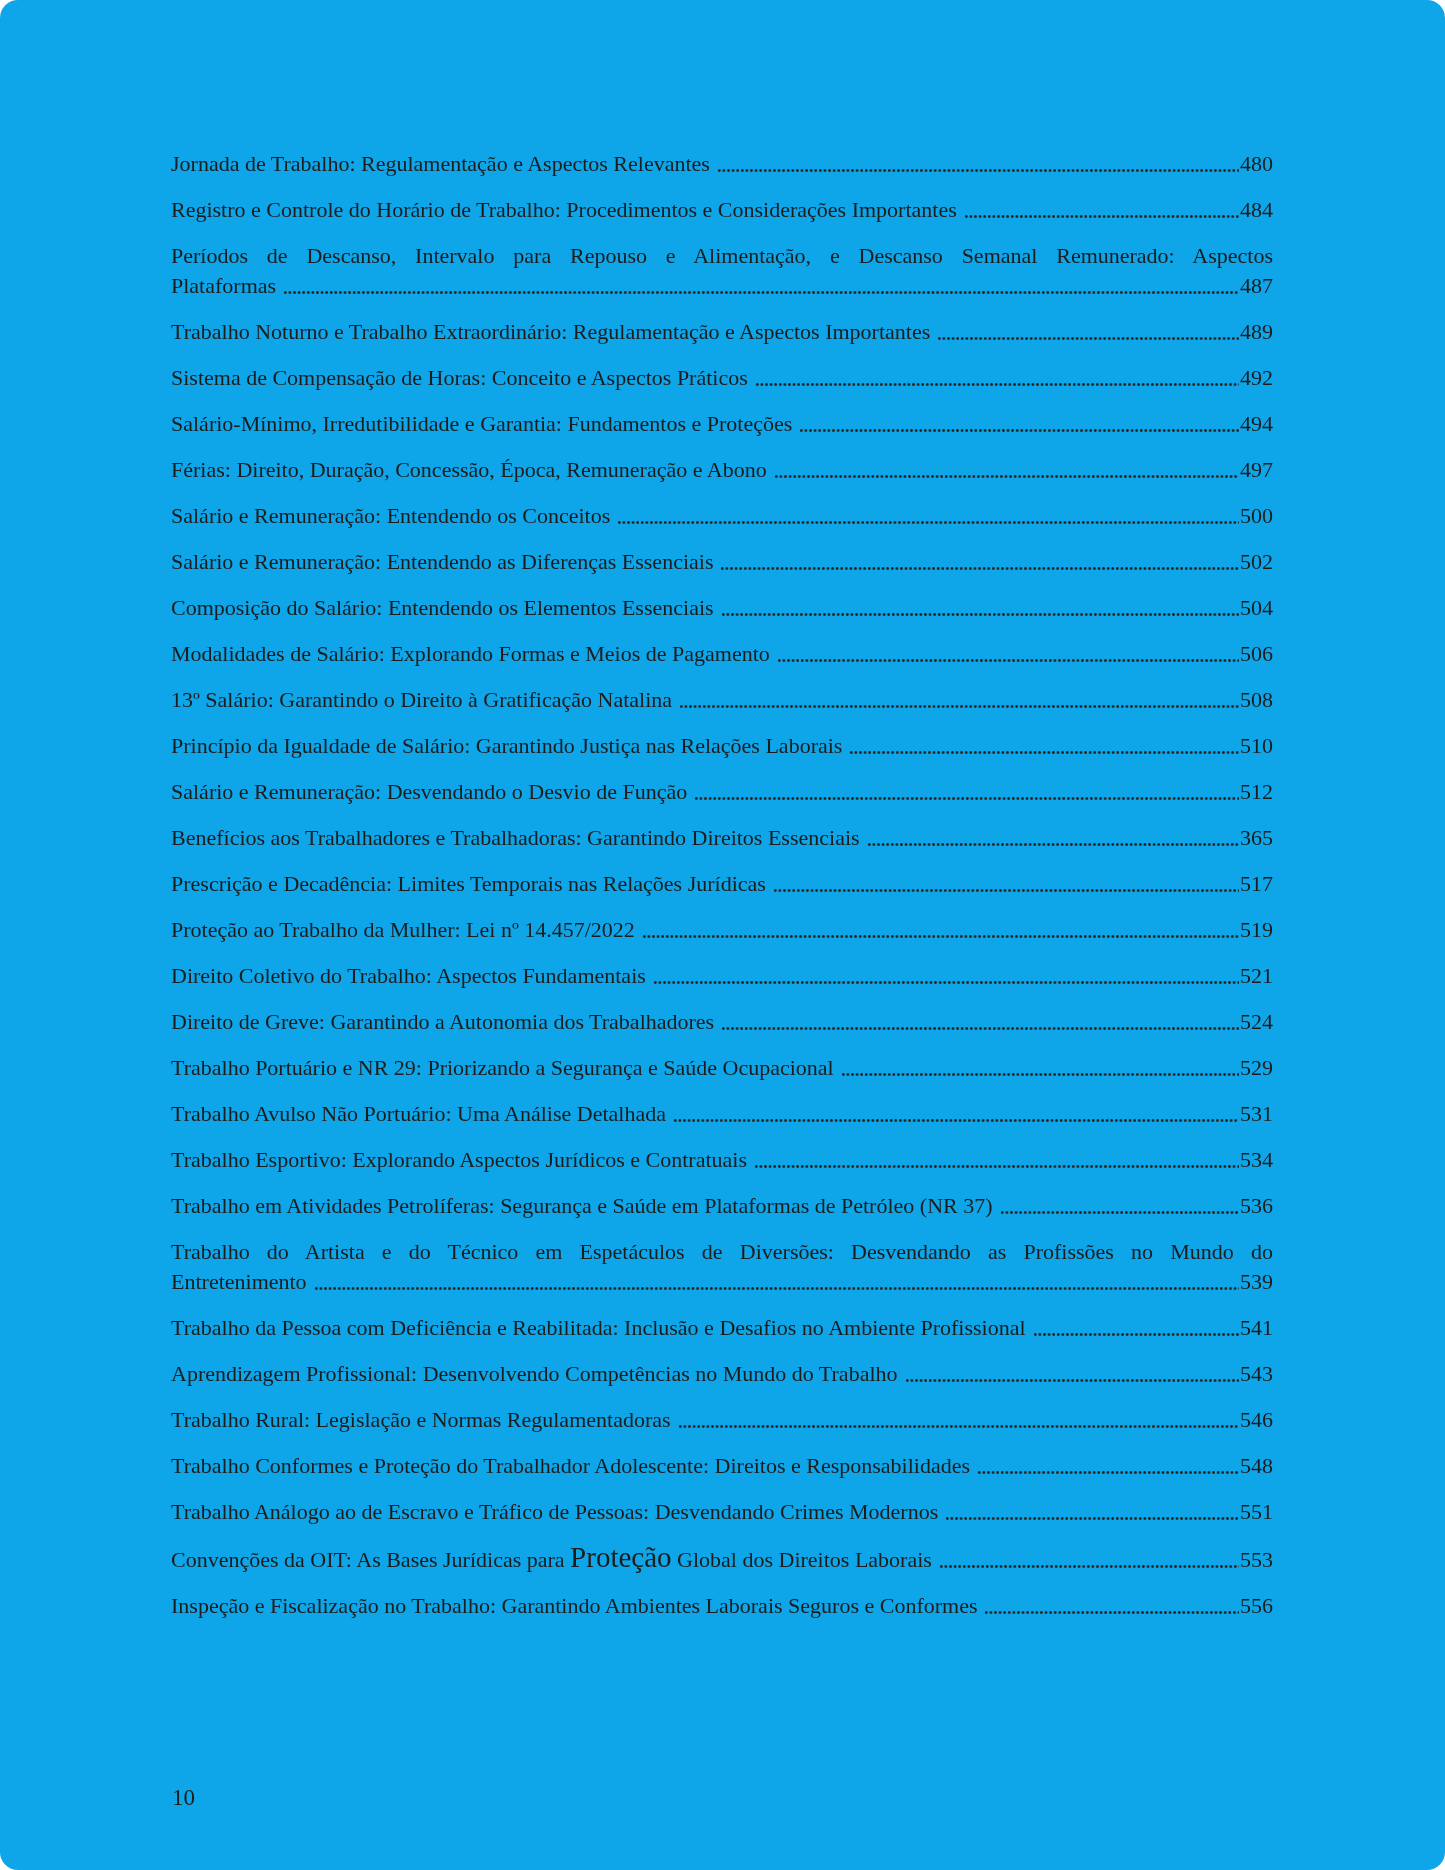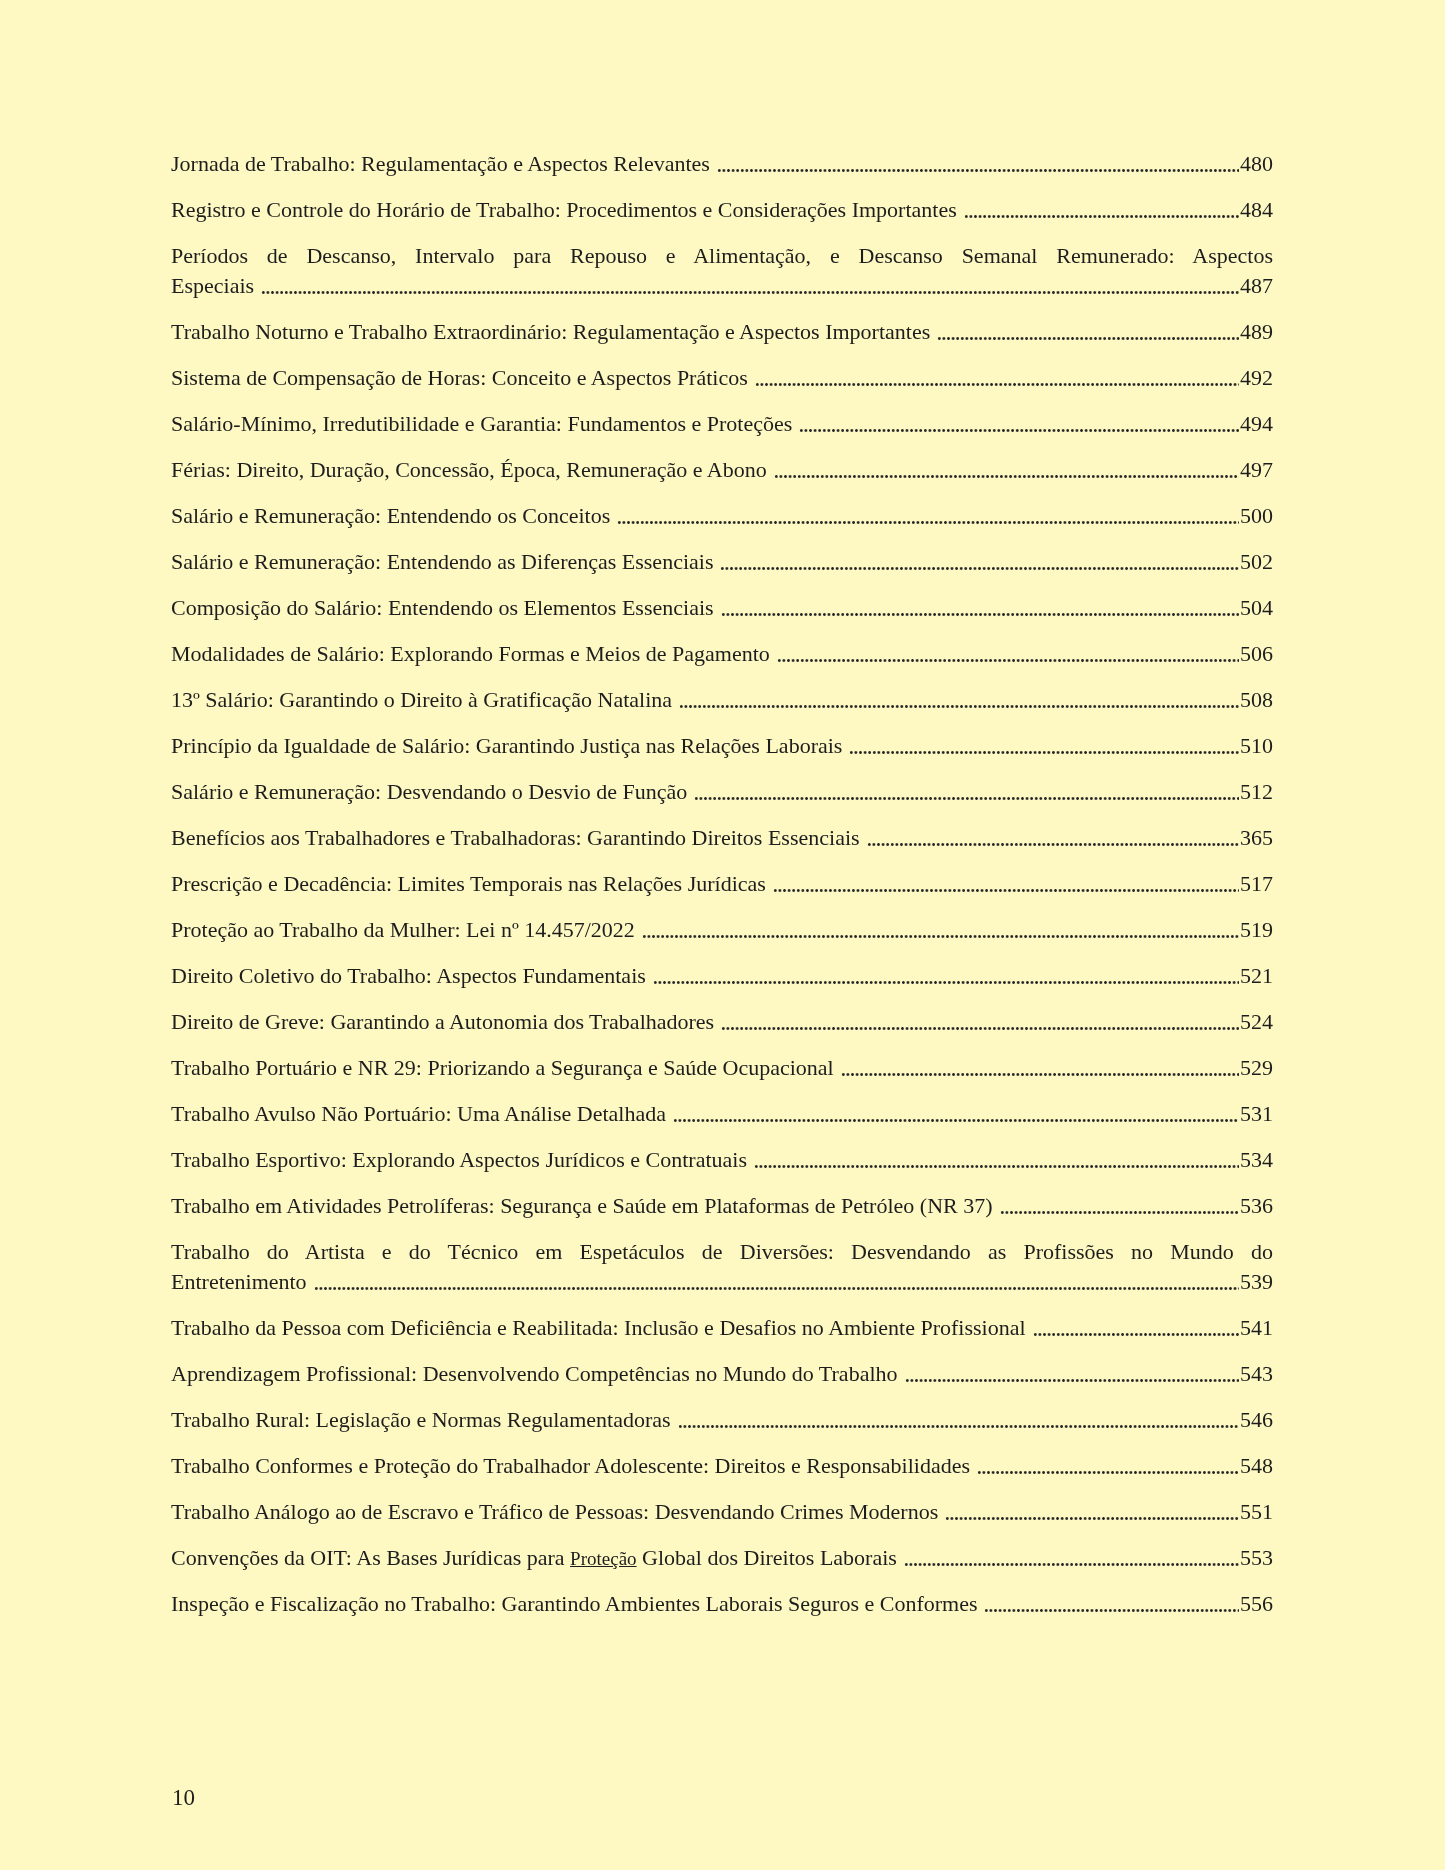--- a/index.html
+++ b/index.html
@@ -1,22 +1,23 @@
 <!DOCTYPE html>
 <html><head>
 <meta charset="utf-8">
 <style>
   html,body { margin:0; padding:0; background:#ffffff; }
   .page {
     position:relative;
     width:1445px; height:1870px;
-    background:#fef9c3;
+    background:#0ea5e9;
     font-family:"Liberation Serif","DejaVu Serif",serif;
     color:#1d1d1d;
     overflow:hidden;
+    border-radius:18px;
   }
   .toc {
     position:absolute;
     left:171px; top:149px;
     width:1102px;
   }
   .entry {
     font-size:22px;
     line-height:30px;
     margin-bottom:16px;
@@ -36,23 +37,22 @@
     min-width:14px;
     align-self:stretch;
     margin:0 1px 0 7px;
     background-image:radial-gradient(circle, #262626 1.15px, transparent 1.45px);
     background-size:4.6px 4.6px;
     background-repeat:repeat-x;
     background-position:left calc(100% - 6px);
   }
   .pg { flex:0 0 auto; }
   .big {
-    font-size:19px;
+    font-size:29px;
     line-height:1;
-    text-decoration:underline;
   }
   .footer-num {
     position:absolute;
     left:172px; top:1751px;
     font-size:23px;
     line-height:30px;
     margin-top:32px;
   }
 </style>
 </head>
@@ -74,21 +74,21 @@
     <div class="row">
       <span class="t">Registro e Controle do Horário de Trabalho: Procedimentos e Considerações Importantes</span>
       <span class="leader"></span>
       <span class="pg">484</span>
     </div>
   </div>
 
   <div class="entry">
     <div class="l1">Períodos de Descanso, Intervalo para Repouso e Alimentação, e Descanso Semanal Remunerado: Aspectos</div>
     <div class="row">
-      <span class="t">Especiais</span>
+      <span class="t">Plataformas</span>
       <span class="leader"></span>
       <span class="pg">487</span>
     </div>
   </div>
 
   <div class="entry">
 
     <div class="row">
       <span class="t">Trabalho Noturno e Trabalho Extraordinário: Regulamentação e Aspectos Importantes</span>
       <span class="leader"></span>

